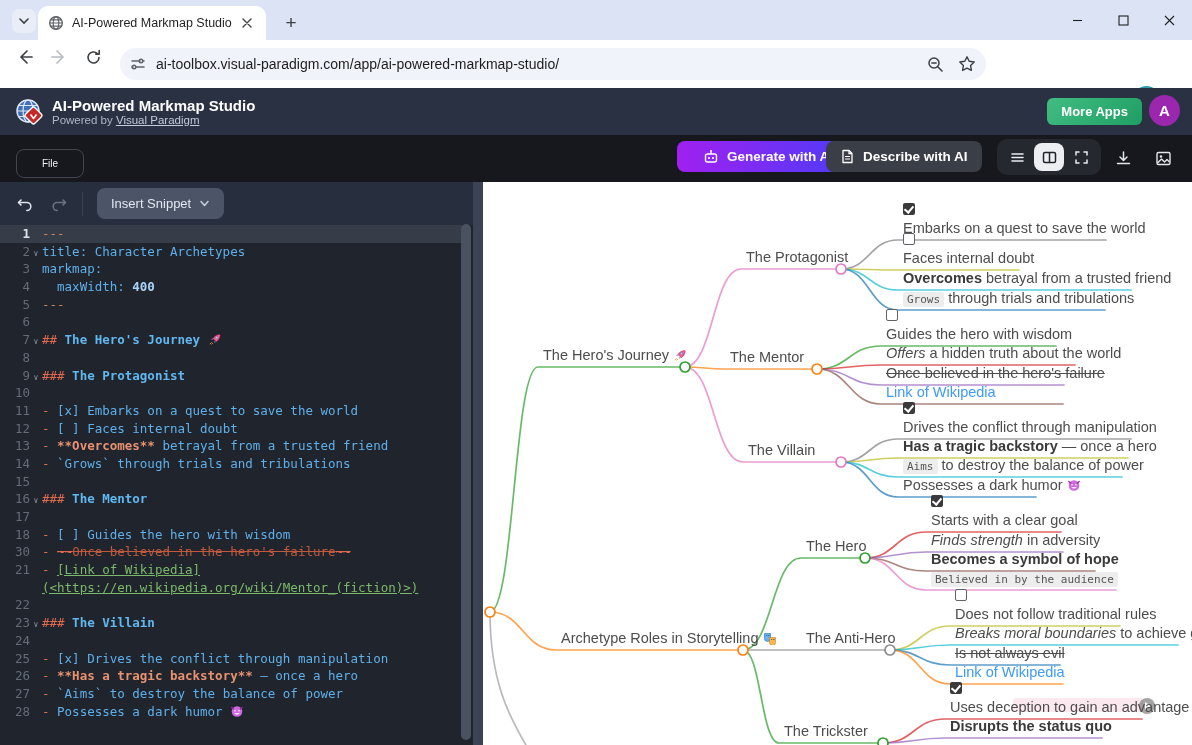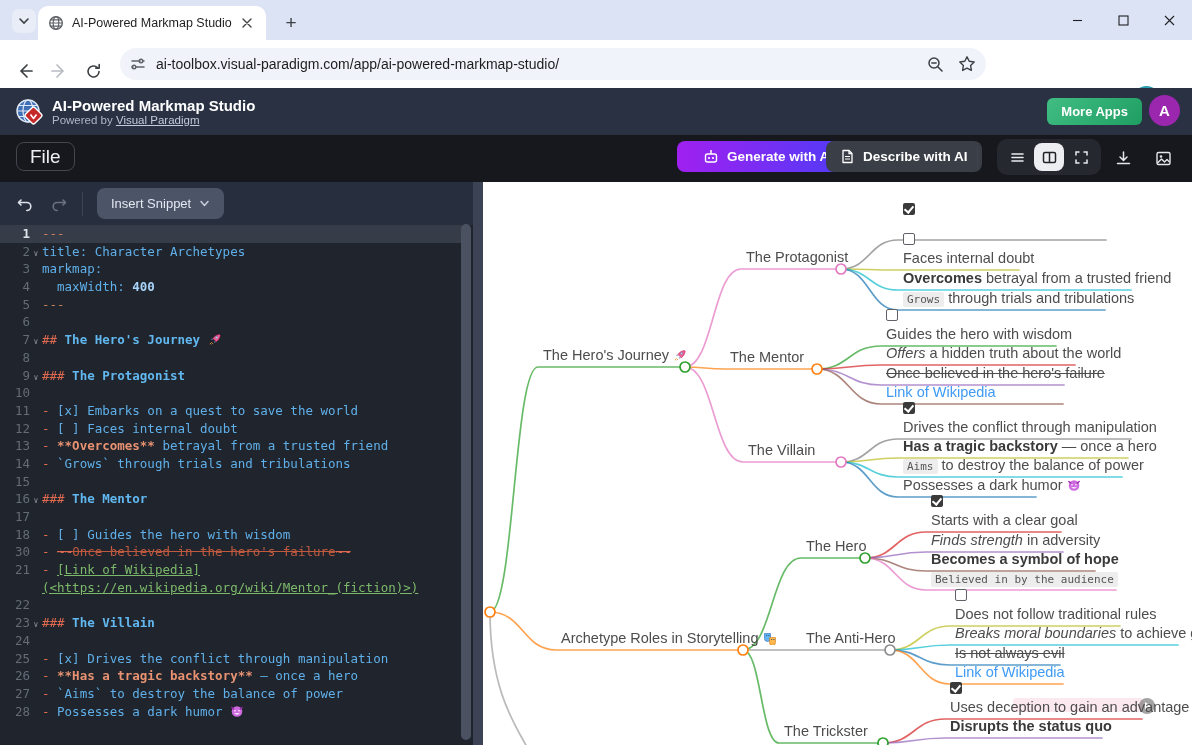--- a/index.html
+++ b/index.html
@@ -9,41 +9,41 @@
   
   .titlebar { position:absolute; left:0; top:0; width:1192px; height:40px; background:#dce3f4; }
   .tab-search { position:absolute; left:12px; top:9px; width:24px; height:24px; border-radius:7px; background:rgba(255,255,255,.35); color:#3c4043; display:flex; align-items:center; justify-content:center; }
   .tab { position:absolute; left:38px; top:6px; width:228px; height:34px; background:#fff; border-radius:10px 10px 0 0; display:flex; align-items:center; padding:0 10px; }
   .tab-title { font-size:12.5px; color:#1f1f1f; margin-left:8px; flex:1; white-space:nowrap; overflow:hidden; }
   .tab-close { color:#444; font-size:13px; width:18px; height:18px; display:flex; align-items:center; justify-content:center; border-radius:50%; }
   .newtab { position:absolute; left:278px; top:10px; width:26px; height:26px; color:#3c4043; font-size:19px; display:flex; align-items:center; justify-content:center; }
   .wincontrols { position:absolute; right:0; top:0; height:40px; display:flex; }
   .winbtn { width:46px; height:40px; display:flex; align-items:center; justify-content:center; color:#202124; }
 
-  .urlbar { position:absolute; left:0; top:40px; width:1192px; height:48px; background:#fff; display:flex; align-items:flex-end; }
+  .urlbar { position:absolute; left:0; top:40px; width:1192px; height:48px; background:#fff; display:flex; align-items:flex-start; }
   .navic { width:34px; height:34px; display:flex; align-items:center; justify-content:center; color:#3c4043; }
   .navic.dim { color:#b8bcc3; }
   .omnibox { position:absolute; left:120px; top:8px; width:866px; height:32px; background:#f1f3fa; border-radius:16px; display:flex; align-items:center; padding:0 10px; }
   .url-text { font-size:14px; color:#1d1d1f; margin-left:10px; flex:1; white-space:nowrap; }
   .ext-cluster { position:absolute; right:8px; top:46px; display:flex; align-items:center; gap:8px; }
   .vline-sm { width:1px; height:22px; background:#dadce0; }
   .browser-avatar { width:27px; height:27px; border-radius:50%; background:#2b9fae; color:#fff; font-size:12.5px; font-weight:bold; display:flex; align-items:center; justify-content:center; }
 
   
   .appheader { position:absolute; left:0; top:88px; width:1192px; height:47px; background:#2a3143; display:flex; align-items:center; }
   .logo { position:relative; width:30px; height:30px; margin-left:14px; }
   .apptitle { font-size:15px; font-weight:bold; color:#fff; line-height:17px; }
   .appsub { font-size:11.5px; color:#aeb6c6; }
   .appsub a { color:#c3cada; text-decoration:underline; }
   .moreapps { position:absolute; right:50px; top:10px; height:27px; padding:4px 14px; border-radius:6px; background:linear-gradient(135deg,#41bd83,#1f9e63); color:#fff; font-size:13px; font-weight:bold; display:flex; align-items:center; }
   .hdr-avatar { position:absolute; right:12px; top:7px; width:31px; height:31px; border-radius:50%; background:#9b27af; color:#fff; font-weight:bold; font-size:15px; display:flex; align-items:center; justify-content:center; }
 
   
   .apptoolbar { position:absolute; left:0; top:135px; width:1192px; height:47px; background:#16181d; }
-  .filebtn { position:absolute; left:16px; top:7px; height:29px; padding:0 13px; border:1px solid #42464f; border-radius:8px; color:#eef0f3; font-size:19px; display:flex; align-items:center; background:transparent; }
+  .filebtn { position:absolute; left:16px; top:14px; height:29px; padding:0 25px; border:1px solid #42464f; border-radius:8px; color:#eef0f3; font-size:10px; display:flex; align-items:center; background:transparent; }
   .genbtn { position:absolute; left:677px; top:6px; height:31px; padding:0 26px; border-radius:8px; background:linear-gradient(90deg,#a020f0,#4b3df7); color:#fff; font-size:13.5px; font-weight:bold; display:flex; align-items:center; gap:8px; border:none; }
   .descbtn { position:absolute; left:826px; top:6px; height:31px; padding:0 14px; border-radius:8px; background:#3a3e46; color:#fff; font-size:13.5px; font-weight:bold; display:flex; align-items:center; gap:8px; border:none; }
   .tb-divider { position:absolute; left:977px; top:11px; width:1px; height:22px; background:#3f434b; }
   .segmented { position:absolute; left:997px; top:4px; width:104px; height:36px; background:#25282e; border-radius:10px; display:flex; align-items:center; justify-content:space-around; padding:0 4px; }
   .seg { width:30px; height:28px; display:flex; align-items:center; justify-content:center; color:#e8eaee; border-radius:8px; }
   .seg.active { background:#eceef2; color:#202328; }
   .icbtn { position:absolute; top:9px; width:30px; height:28px; display:flex; align-items:center; justify-content:center; color:#e3e6ea; }
 
   
   .editor { position:absolute; left:0; top:182px; width:473px; height:563px; background:#20242c; }
@@ -399,20 +399,21 @@
         <div><span class="mp-plain">The Hero</span></div>
       </div>
       <div class="map-label" style="left: 323px; top: 447px;">
         <div><span class="mp-plain">The Anti-Hero</span></div>
       </div>
       <div class="map-label" style="left: 301px; top: 540px;">
         <div><span class="mp-plain">The Trickster</span></div>
       </div>
       <div class="map-label" style="left: 420px; top: 21px;">
         <div class="cb checked"></div>
+        <div><span class="mp-plain">Embarks on a quest to save the world</span></div>
       </div>
       <div class="map-label" style="left: 420px; top: 51px;">
         <div class="cb unchecked"></div>
         <div><span class="mp-plain">Faces internal doubt</span></div>
       </div>
       <div class="map-label" style="left: 420px; top: 87px;">
         <div><span class="mp-bold">Overcomes</span><span class="mp-plain"> betrayal from a trusted friend</span></div>
       </div>
       <div class="map-label" style="left: 420px; top: 107px;">
         <div><span class="mp-code">Grows</span><span class="mp-plain"> through trials and tribulations</span></div>

